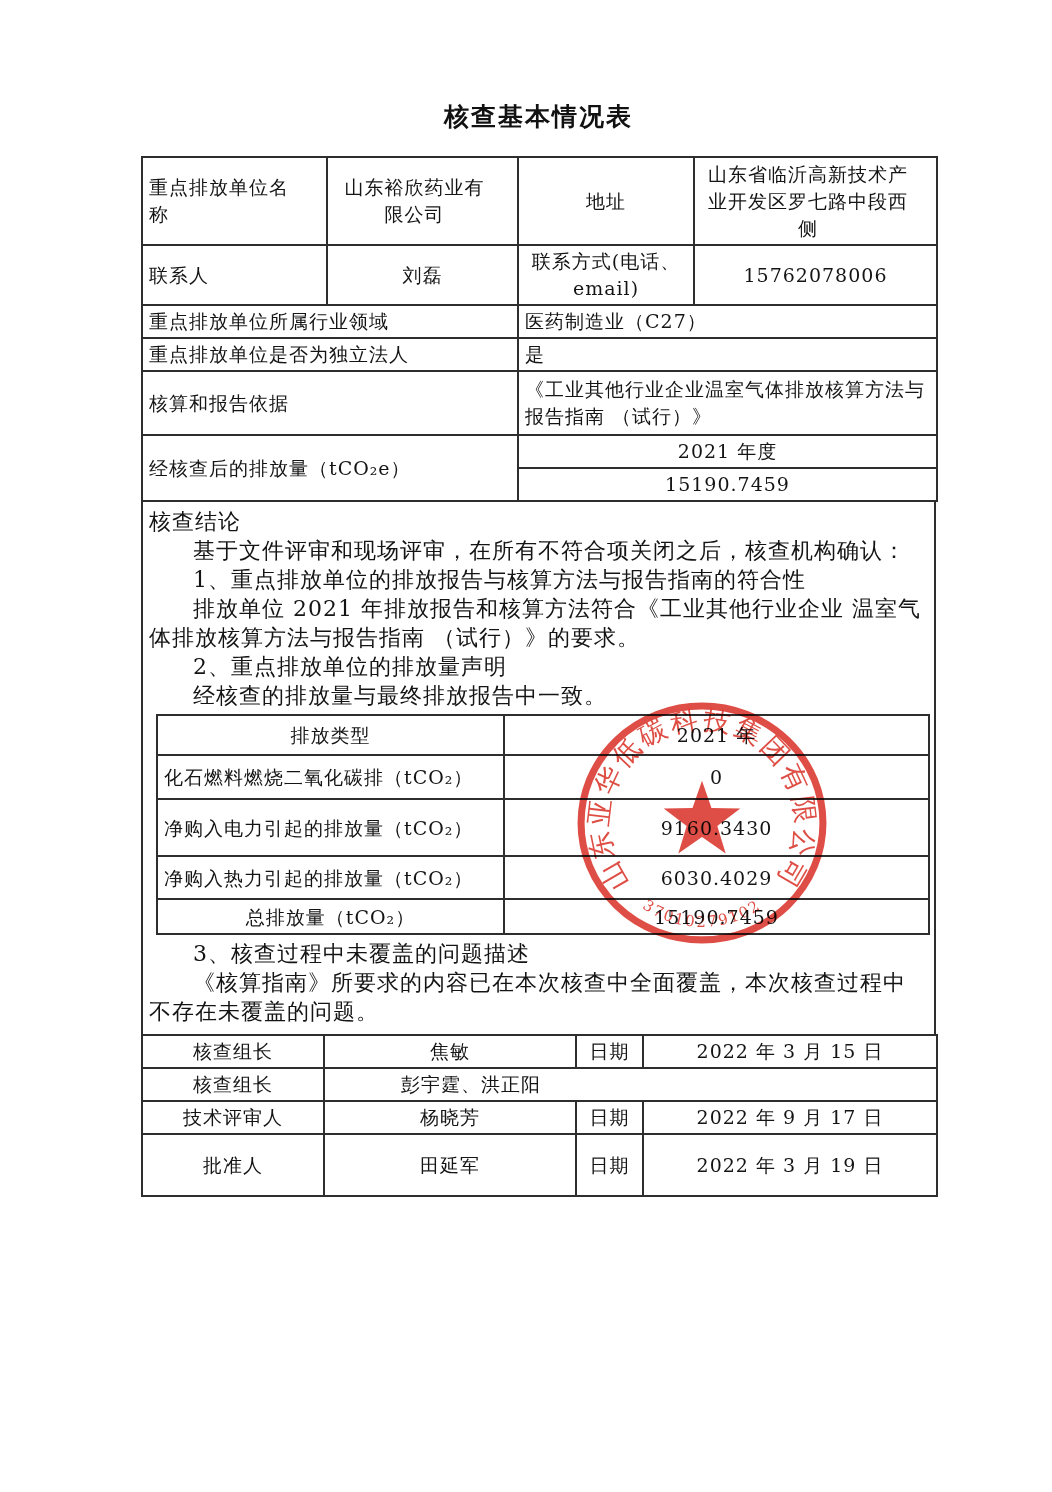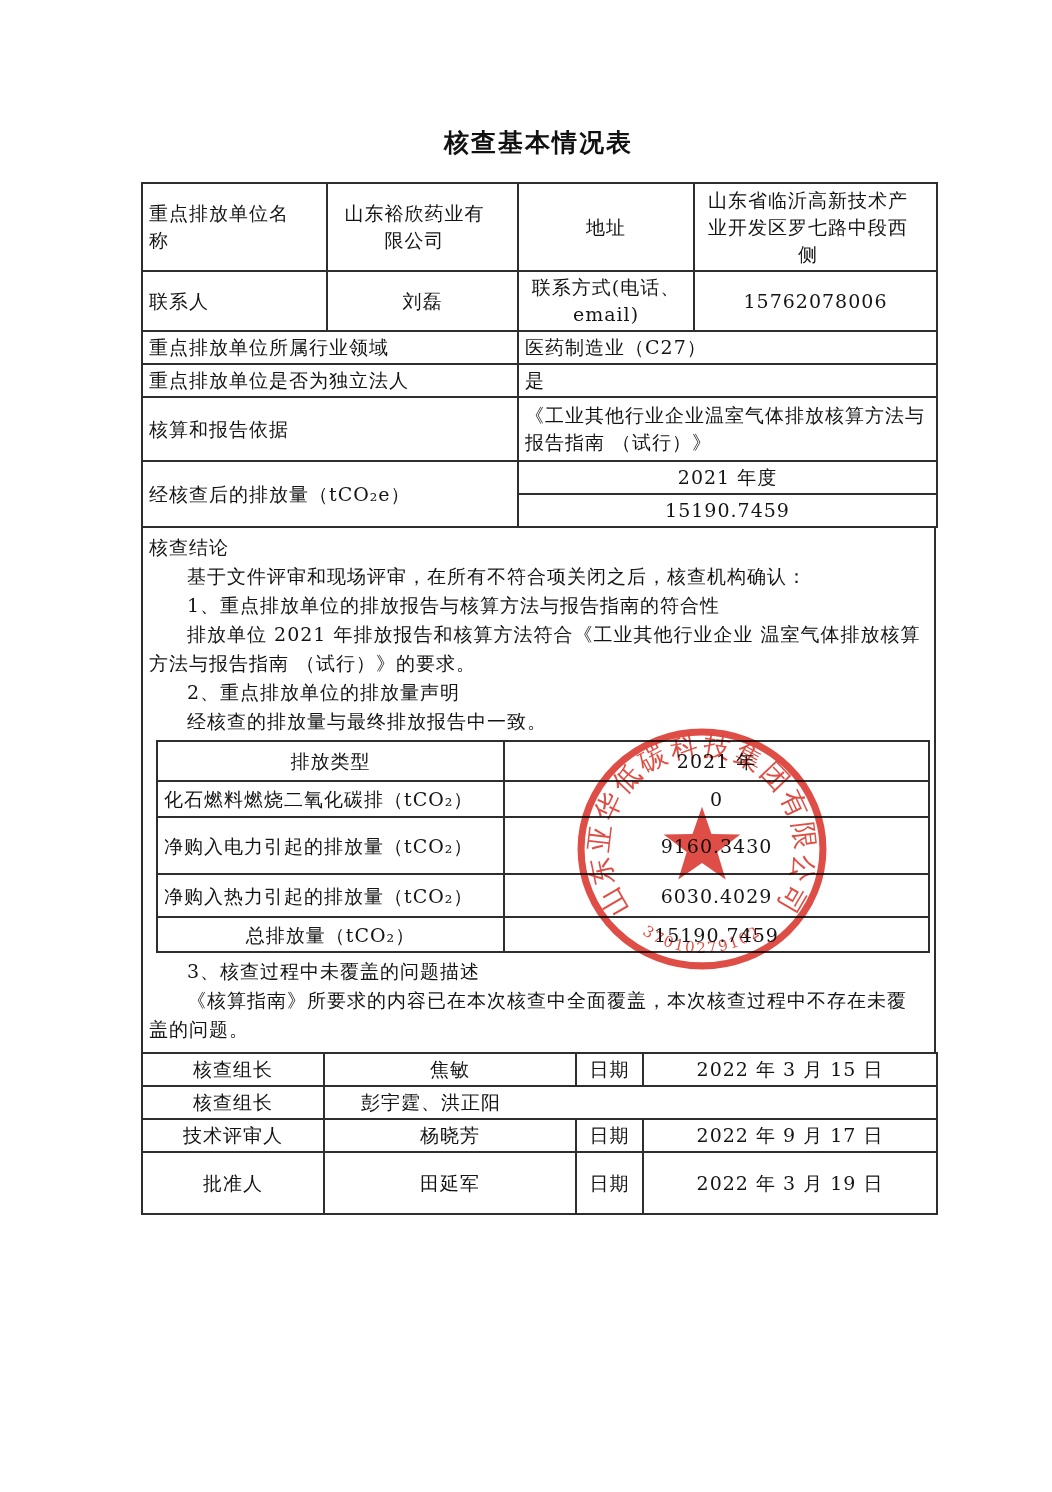--- a/index.html
+++ b/index.html
@@ -1,51 +1,51 @@
 <!DOCTYPE html>
 <html><head>
 <meta charset="utf-8">
 <style>
   html,body{margin:0;padding:0;}
   .page{
     width:1052px;height:1492px;background:#ffffff;position:relative;
     font-family:"DejaVu Serif","Liberation Serif",serif;color:#141414;
     overflow:hidden;
   }
-  .doc{position:absolute;left:141px;top:126px;width:795px;}
+  .doc{position:absolute;left:141px;top:100px;width:795px;}
   .title{
     text-align:center;font-size:25px;font-weight:bold;letter-spacing:2px;
     margin:0 0 23px 0;color:#111;
   }
   table{border-collapse:collapse;table-layout:fixed;width:795px;}
   td{border:2px solid #2e2e2e;font-size:19px;letter-spacing:1px;
      padding:2px 6px;vertical-align:middle;line-height:27px;}
   .c{text-align:center;}
   .l{text-align:left;}
   
   .w1{width:185px;}.w2{width:191px;}.w3{width:176px;}.w4{width:243px;}
   .unitname{padding-left:6px;padding-right:24px;}
   .compname{padding-left:14px;padding-right:30px;}
   .addr{padding-left:7px;padding-right:22px;}
   
   .conclusion{
     border:2px solid #2e2e2e;border-top:none;margin-top:0;
     padding:5px 8px 8px 6px;position:relative;min-height:496px;box-sizing:border-box;
   }
-  .conclusion p{margin:0;font-size:19px;line-height:29px;letter-spacing:1px;}
+  .conclusion p{margin:0;font-size:22px;line-height:29px;letter-spacing:1px;}
   .ind{text-indent:2em;}
   .b{font-weight:normal;}
   
   .emis{width:772px;margin:4px 0 4px 7px;}
   .emis td{line-height:24px;}
   .ew1{width:347px;}.ew2{width:425px;}
   
   .sig{margin-top:-2px;}
   .s1{width:182px;}.s2{width:252px;}.s3{width:67px;}.s4{width:294px;}
-  .members{padding-left:36px;}
+  .members{padding-left:76px;}
   
   .stamp{position:absolute;left:430px;top:198px;width:258px;height:252px;
          opacity:0.87;pointer-events:none;mix-blend-mode:multiply;}
   .stamp text{font-family:"DejaVu Serif","Liberation Serif",serif;}
 </style>
 </head>
 <body>
 
 <div class="page">
   <div class="doc">
@@ -105,21 +105,21 @@
       <table class="emis">
         <colgroup>
             <col class="ew1">
             <col class="ew2">
           </colgroup>
         <tbody>
             <tr style="height:40px">
           <td class="c">排放类型</td>
           <td class="c">2021 年</td>
         </tr>
-        <tr style="height:36px">
+        <tr style="height:44px">
           <td class="l">化石燃料燃烧二氧化碳排（tCO₂）</td>
           <td class="c">0</td>
         </tr>
         <tr style="height:57px">
           <td class="l">净购入电力引起的排放量（tCO₂）</td>
           <td class="c">9160.3430</td>
         </tr>
         <tr style="height:43px">
           <td class="l">净购入热力引起的排放量（tCO₂）</td>
           <td class="c">6030.4029</td>

